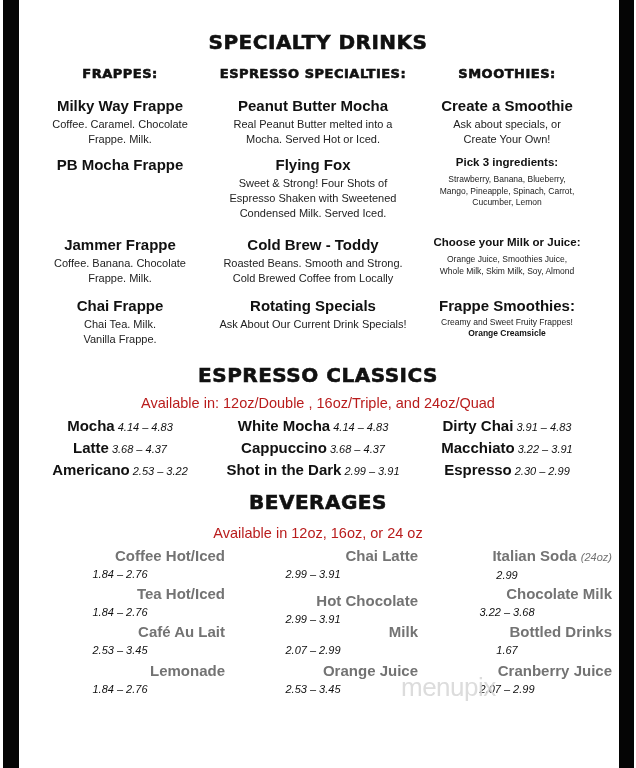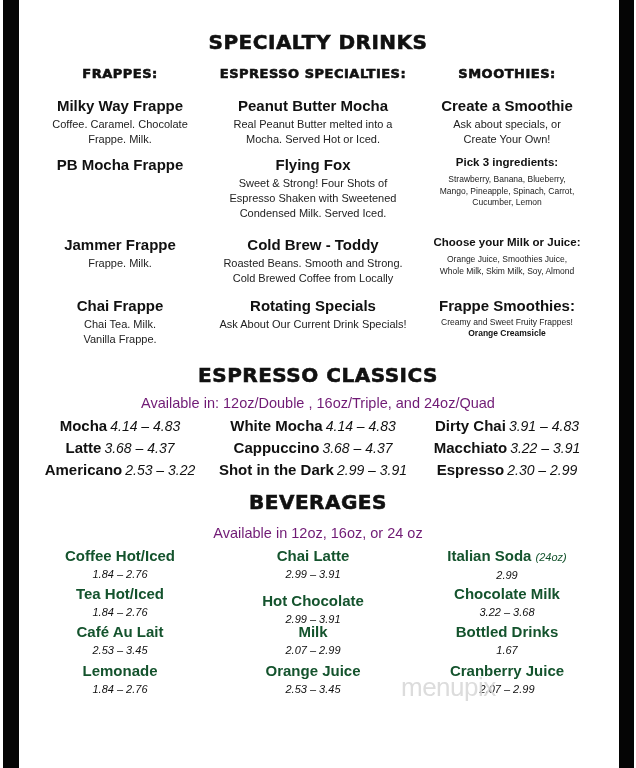--- a/index.html
+++ b/index.html
@@ -22,28 +22,28 @@
 
   .col { position: absolute; width: 210px; text-align: center; }
   .item { position: absolute; width: 100%; text-align: center; }
   .iname { font-family: "Liberation Sans", sans-serif; font-weight: bold; font-size: 15px; line-height: 18px; color: #111; }
   .idesc { font-family: "Liberation Sans", sans-serif; font-size: 11px; line-height: 15px; color: #222; margin-top: 2px; }
   .sub-head { font-family: "Liberation Sans", sans-serif; font-weight: bold; font-size: 11.5px; line-height: 14px; color: #111; }
   .small { font-family: "Liberation Sans", sans-serif; font-size: 8.5px; line-height: 11.5px; color: #222; margin-top: 5px; }
   .tiny { font-family: "Liberation Sans", sans-serif; font-size: 8.5px; line-height: 11px; color: #222; }
   .tiny-b { font-family: "Liberation Sans", sans-serif; font-size: 8.5px; line-height: 11px; font-weight: bold; color: #111; }
 
-  .avail { position: absolute; left: 0; width: 636px; text-align: center; font-family: "Liberation Sans", sans-serif; font-size: 14.5px; line-height: 18px; color: #701a75; }
+  .avail { position: absolute; left: 0; width: 636px; text-align: center; font-family: "Liberation Sans", sans-serif; font-size: 14.5px; line-height: 18px; color: #b91c1c; }
 
   .classic-row { position: absolute; width: 210px; text-align: center; white-space: nowrap; }
   .cname { font-family: "Liberation Sans", sans-serif; font-weight: bold; font-size: 15px; line-height: 18px; color: #111; }
-  .cprice { font-family: "Liberation Sans", sans-serif; font-style: italic; font-size: 14px; color: #111; margin-left: 3px; margin-top: 13px; }
+  .cprice { font-family: "Liberation Sans", sans-serif; font-style: italic; font-size: 11px; color: #111; margin-left: 3px; margin-top: 13px; }
 
   .bev { position: absolute; width: 210px; text-align: center; }
-  .bname { font-family: "Liberation Sans", sans-serif; font-weight: bold; font-size: 15px; line-height: 18px; color: #14532d; white-space: nowrap; }
+  .bname { font-family: "Liberation Sans", sans-serif; font-weight: bold; font-size: 15px; line-height: 18px; color: #737373; white-space: nowrap; text-align: right; }
   .bnote { font-family: "Liberation Sans", sans-serif; font-style: italic; font-weight: normal; font-size: 11px; }
   .bprice { font-family: "Liberation Sans", sans-serif; font-style: italic; font-size: 11px; line-height: 14px; color: #111; margin-top: 2px; }
 
   .watermark { position: absolute; left: 401px; top: 672px; font-family: "Liberation Sans", sans-serif; font-size: 26px; color: #d6d6d6; letter-spacing: -0.5px; opacity: 0.85; }
 </style>
 </head>
 <body>
 
 <div class="bar-left"></div>
 <div class="bar-right"></div>
@@ -61,20 +61,21 @@
       <div>Coffee. Caramel. Chocolate</div>
       <div>Frappe. Milk.</div>
     </div>
   </div>
   <div class="item" style="top:156px;">
     <div class="iname">PB Mocha Frappe</div>
   </div>
   <div class="item" style="top:236px;">
     <div class="iname">Jammer Frappe</div>
     <div class="idesc">
+      <div>Coffee. Banana. Chocolate</div>
       <div>Frappe. Milk.</div>
     </div>
   </div>
   <div class="item" style="top:297px;">
     <div class="iname">Chai Frappe</div>
     <div class="idesc">
       <div>Chai Tea. Milk.</div>
       <div>Vanilla Frappe.</div>
     </div>
   </div>

